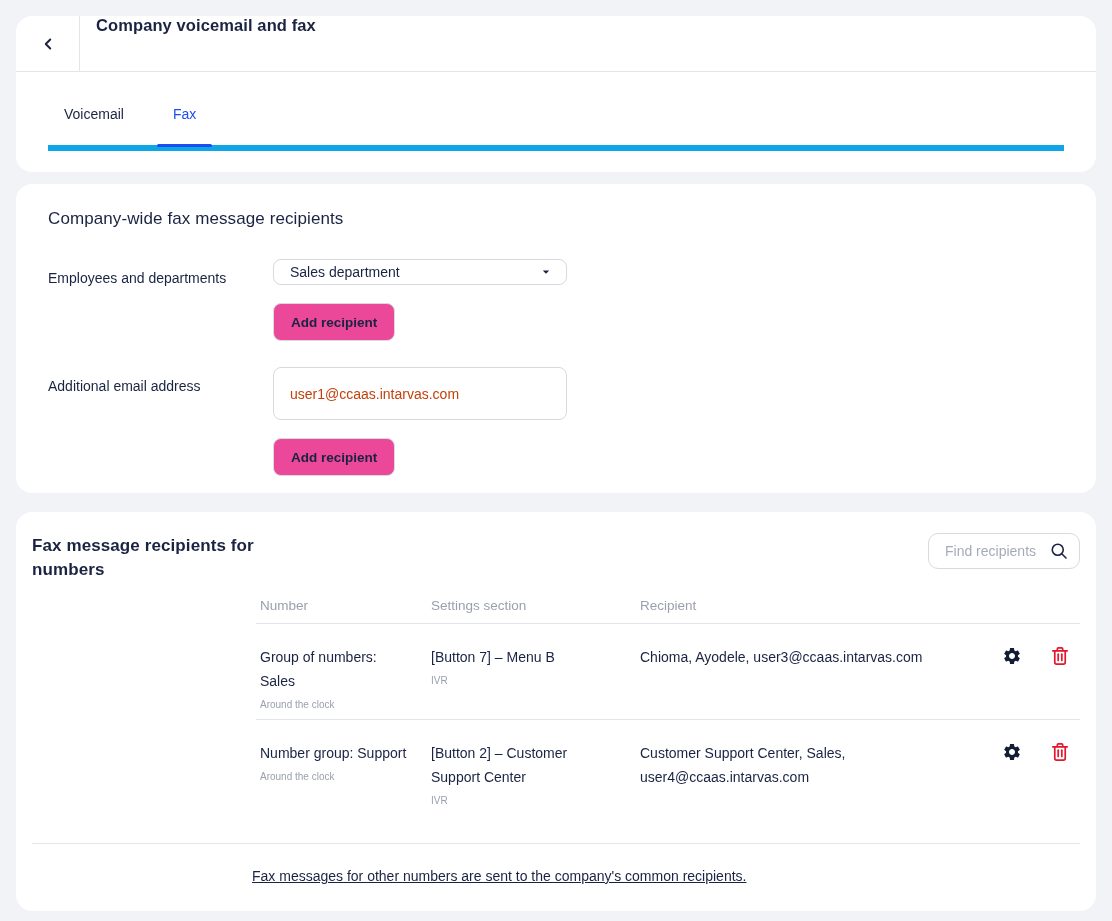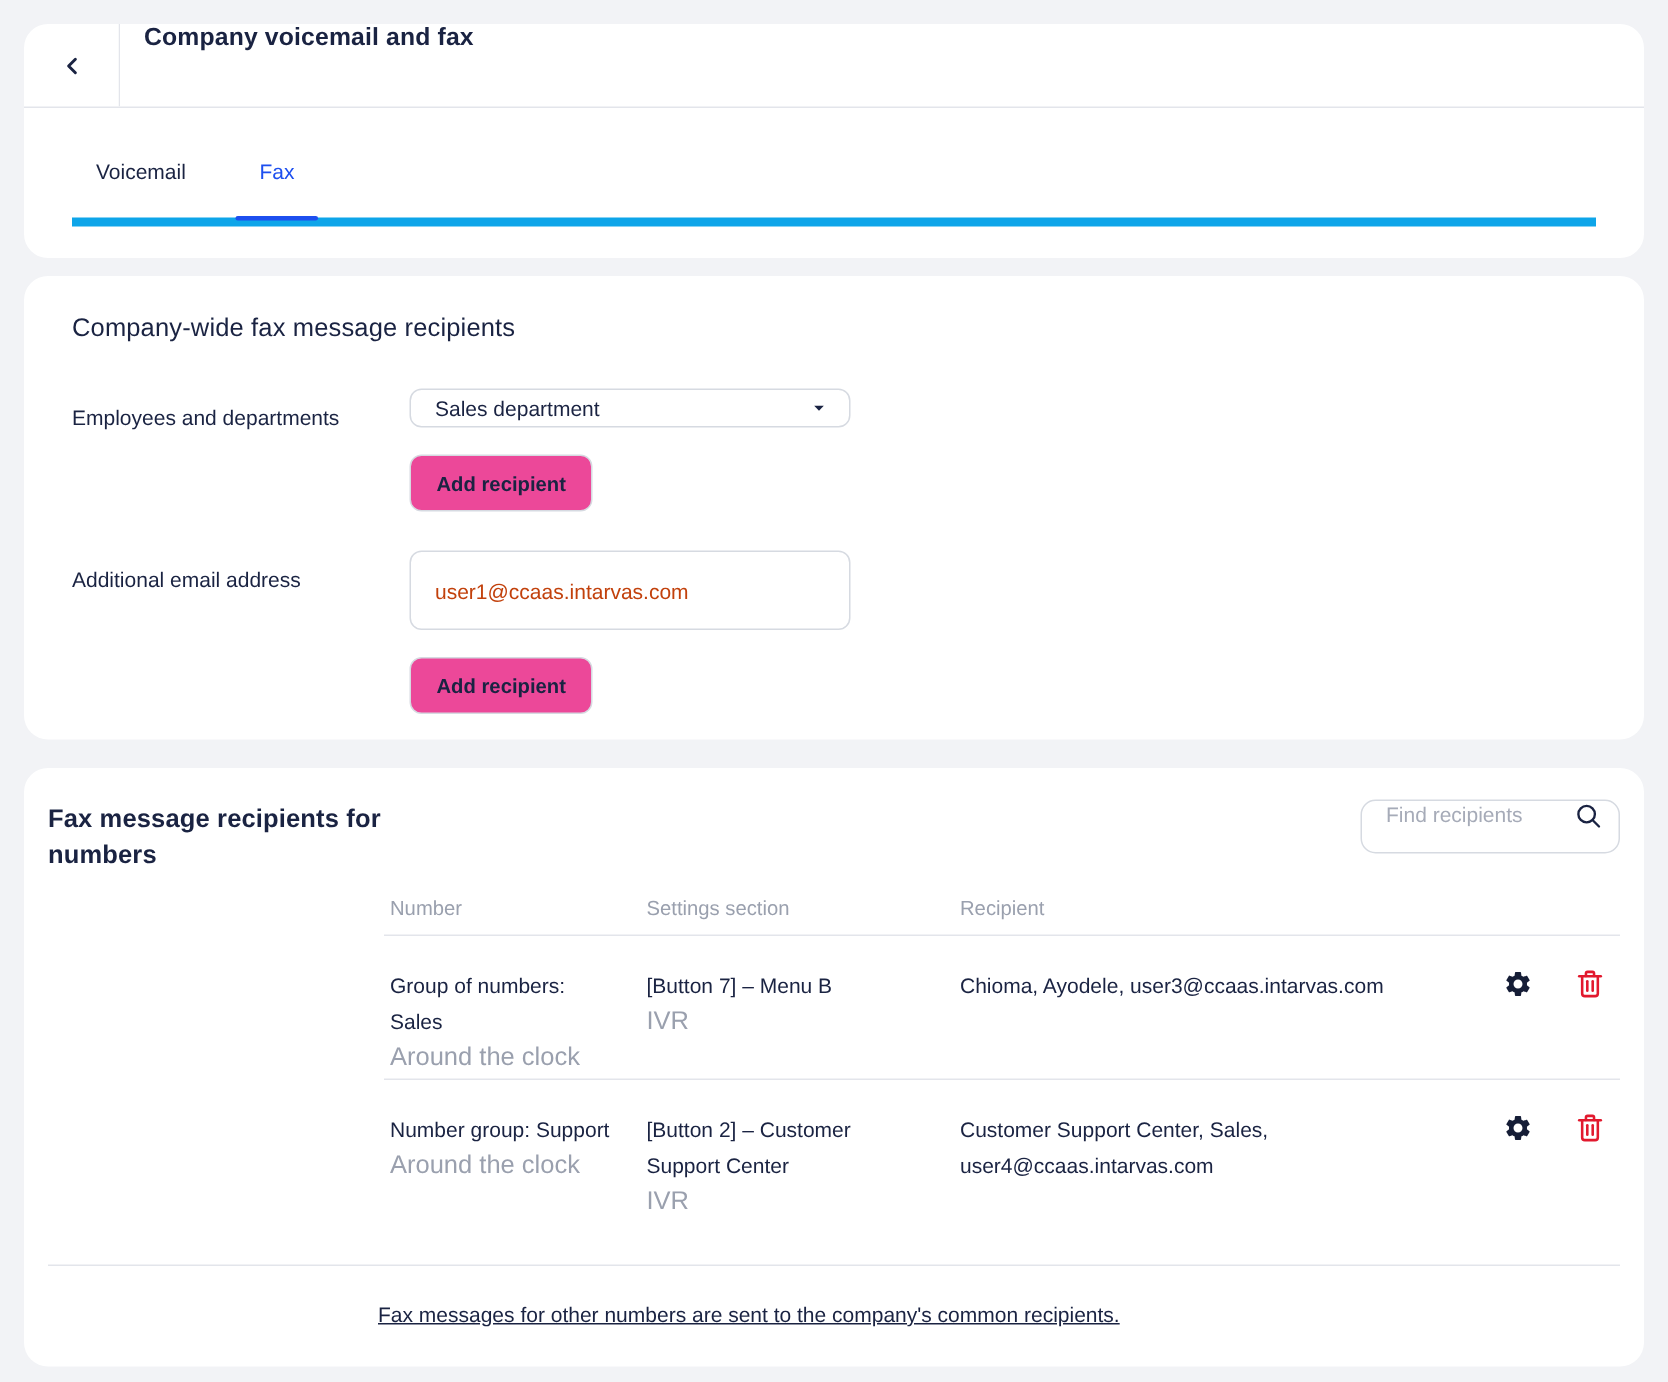--- a/index.html
+++ b/index.html
@@ -59,40 +59,40 @@
     font-family:"Liberation Sans", sans-serif;
   }
 
   
   .card2{margin-top:19px;position:relative;padding-bottom:26px;}
   .section-title2{
     position:absolute;left:16px;top:22px;width:232px;
     font-size:17px;font-weight:700;line-height:24px;margin:0;letter-spacing:.1px;
   }
   .search-box{
-    position:absolute;right:16px;top:21px;width:173px;height:36px;box-sizing:border-box;
+    position:absolute;right:16px;top:21px;width:152px;height:36px;box-sizing:border-box;
     border:1px solid #d6dae1;border-radius:10px;background:#fff;
-    display:flex;align-items:flex-start;padding:0 10px 0 14px;
+    display:flex;align-items:center;padding:0 10px 0 14px;
   }
   .search-box input{
     border:none;outline:none;flex:1;font-size:14px;color:#1a2342;min-width:0;
     font-family:"Liberation Sans", sans-serif;background:transparent;
   }
   .search-box input::placeholder{color:#a6abb8;}
 
   .table{margin:0 16px 0 240px;padding-top:86px;}
   .thead{display:flex;color:#9aa0ae;font-size:13.5px;line-height:16px;padding-bottom:9px;border-bottom:1px solid #e3e5eb;}
   .trow{display:flex;padding:21px 0 6px;}
   .trow.bordered{border-bottom:1px solid #e3e5eb;}
   .c1{width:175px;flex:0 0 175px;box-sizing:border-box;padding-left:4px;padding-right:20px;}
   .c2{width:209px;flex:0 0 209px;box-sizing:border-box;padding-right:20px;}
   .c3{flex:1;box-sizing:border-box;padding-right:20px;}
   .c4{width:100px;flex:0 0 100px;box-sizing:border-box;display:flex;justify-content:flex-end;gap:28px;padding:1px 10px 0 0;align-items:flex-start;}
   .cell-main{font-size:14px;line-height:24px;}
-  .cell-sub{margin-top:4px;font-size:17px;line-height:16px;color:#9aa0ae;}
+  .cell-sub{margin-top:4px;font-size:10px;line-height:16px;color:#9aa0ae;}
   .icon-btn{background:none;border:none;padding:0;cursor:pointer;width:20px;height:20px;display:flex;align-items:center;justify-content:center;}
 
   .full-divider{border:none;border-top:1px solid #e3e5eb;margin:28px 16px 0;}
   .footnote{margin:24px 16px 0 236px;font-size:14px;line-height:17px;text-decoration:underline;}
 </style>
 </head>
 <body>
 
 <section class="card head-card">
   <div class="head-row">

